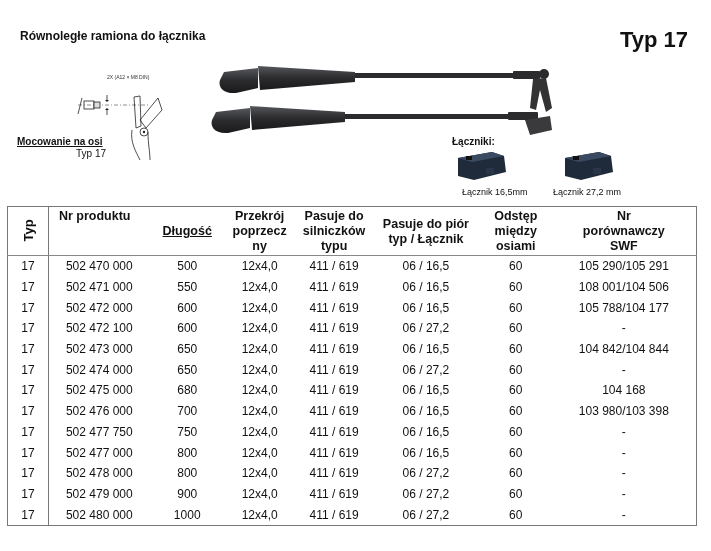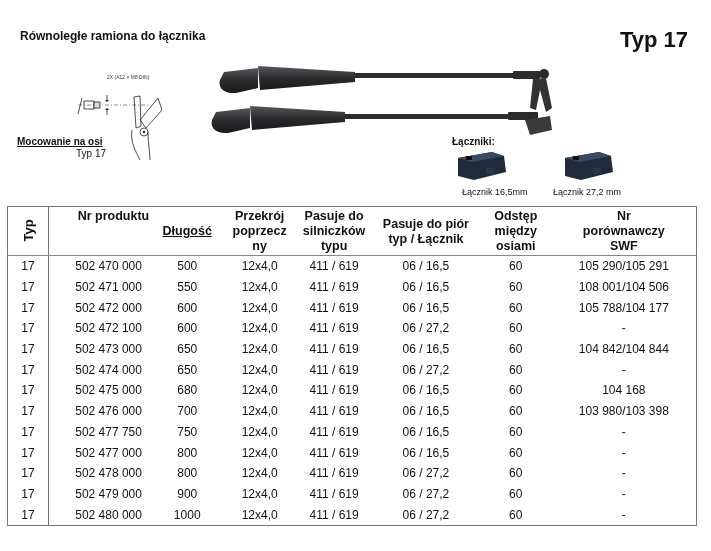--- a/index.html
+++ b/index.html
@@ -37,34 +37,34 @@
   table.spec {
     position: absolute; left: 7px; top: 206px; width: 690px;
     border-collapse: collapse; font-size: 12px;
     border: 1.5px solid #777;
   }
   table.spec th {
     font-weight: bold; font-size: 12.5px; line-height: 15px;
     padding: 2px 2px 1px; text-align: center; vertical-align: bottom;
     border-bottom: 1.5px solid #888;
   }
-  table.spec th.top { vertical-align: top; text-align: right; padding-left: 10px; }
+  table.spec th.top { vertical-align: top; text-align: left; padding-left: 10px; }
   table.spec th.mid { vertical-align: middle; }
   table.spec th.typ {
     border-right: 1.5px solid #777; width: 36px; vertical-align: middle; padding: 0;
   }
   .vert {
     display: inline-block; transform: rotate(-90deg); font-size: 13px; font-weight: bold;
   }
   .u { text-decoration: underline; margin-top: 12px; }
   table.spec td {
     text-align: center; height: 20.7px; padding: 0; line-height: 20px;
   }
   table.spec td.typ-cell { border-right: 1.5px solid #777; }
-  table.spec td.left { text-align: center; padding-left: 17px; }
+  table.spec td.left { text-align: left; padding-left: 17px; }
 </style>
 </head>
 <body>
 
 <div class="title">Równoległe ramiona do łącznika</div>
 <div class="typ-title">Typ 17</div>
 
 <svg class="diagram" viewBox="0 0 110 90">
   <line x1="8" y1="35" x2="80" y2="35" stroke="#444" stroke-width="0.6" stroke-dasharray="4,2,1,2"></line>
   <line x1="12" y1="28" x2="8" y2="44" stroke="#222" stroke-width="0.8"></line>

